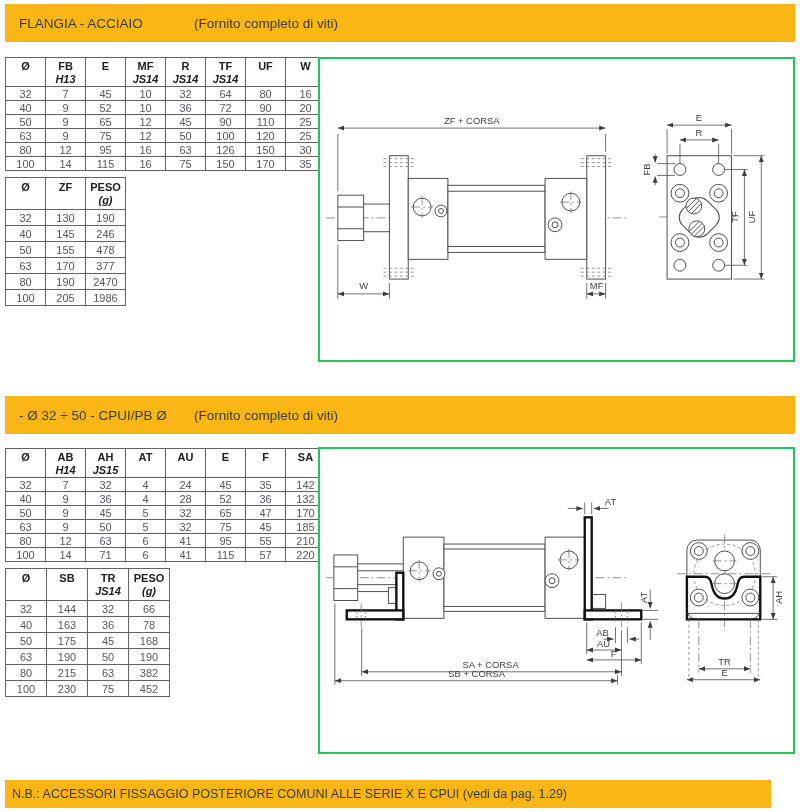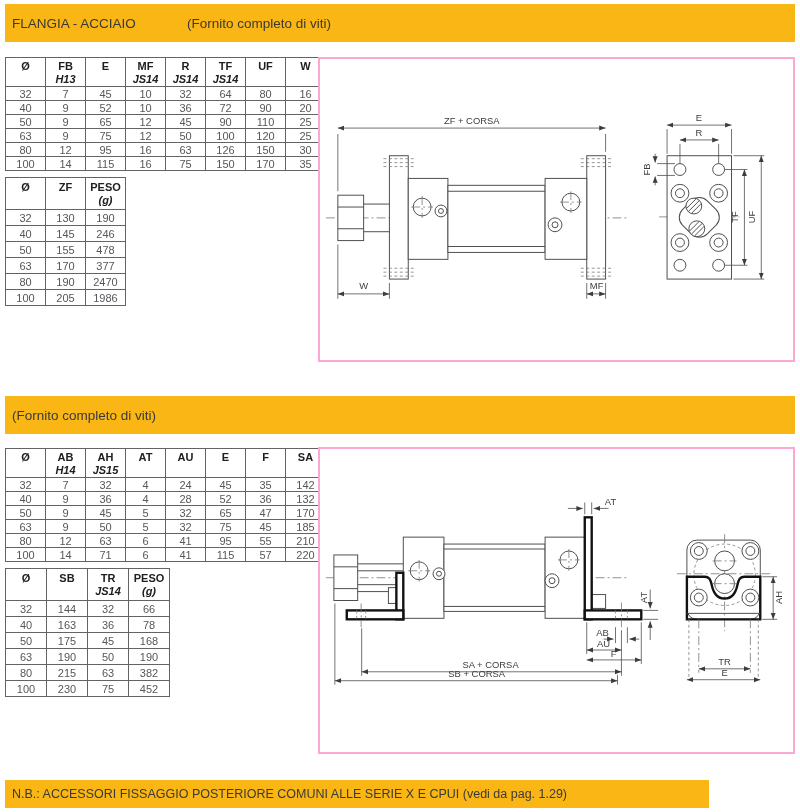--- a/index.html
+++ b/index.html
@@ -4,28 +4,28 @@
 <style>
   html,body { margin:0; padding:0; }
   body {
     width:800px; height:812px; background:#ffffff; position:relative;
     font-family:"Liberation Sans", sans-serif; overflow:hidden;
   }
   .banner {
     position:absolute; left:5px; width:790px; height:38px;
     background:#F9B614; color:#3A3A38;
     display:grid; grid-template-columns:175px auto; align-content:center;
-    padding-left:7px; box-sizing:border-box;
+    padding-left:14px; box-sizing:border-box;
     font-size:13.5px; line-height:17px;
   }
   .banner .cell { white-space:nowrap; }
   #banner-flangia { top:4px; }
   #banner-piedino { top:396px; }
   .footerbar {
-    position:absolute; left:5px; top:780px; width:704px; height:28px;
+    position:absolute; left:5px; top:780px; width:766px; height:28px;
     background:#F9B614; color:#3A3A38; font-size:12.5px; line-height:28px;
     padding-left:7px; box-sizing:border-box; white-space:nowrap;
   }
   table.dt { position:absolute; border-collapse:collapse; background:#fff; table-layout:fixed; }
   table.dt th, table.dt td {
     border:1px solid #636363; text-align:center; vertical-align:middle;
     padding:0 2px; overflow:hidden;
   }
   table.dt th { font-size:11px; font-weight:bold; color:#202020; }
   table.dt td { font-size:11px; color:#56575B; font-weight:normal; }
@@ -42,21 +42,21 @@
   #table-piedino-dim  { left:5px; top:448px; }
   #table-piedino-dim  th, #table-piedino-dim td { width:35px; }
   #table-piedino-dim  td { height:13px; }
   #table-piedino-dim  th { height:28px; }
   #table-piedino-wt   { left:5px; top:568px; }
   #table-piedino-wt   th, #table-piedino-wt td { width:36px; }
   #table-piedino-wt   td { height:15px; }
   #table-piedino-wt   th { height:31px; }
   .drawbox {
     position:absolute; left:318px; width:473px; background:#fff;
-    border:2px solid #f9a8d4;
+    border:2px solid #22c55e;
   }
   #drawbox-flangia { top:57px;  height:301px; }
   #drawbox-piedino { top:447px; height:303px; }
   svg .ln  { stroke:#4e4e4e; stroke-width:1; fill:none; }
   svg .fw  { stroke:#4e4e4e; stroke-width:1; fill:#ffffff; }
   svg .cl  { stroke:#767676; stroke-width:0.8; fill:none; stroke-dasharray:9 3 2 3; }
   svg .hd  { stroke:#7b7b7b; stroke-width:0.8; fill:none; stroke-dasharray:3 2.5; }
   svg .dim { stroke:#4e4e4e; stroke-width:0.8; fill:none; }
   svg .thk { stroke:#121212; stroke-width:2.4; fill:none; }
   svg .thkf{ stroke:#121212; stroke-width:2.4; fill:#ffffff; }
@@ -339,20 +339,21 @@
 
       <line class="dim" x1="417" y1="98" x2="448" y2="98"></line>
       <line class="dim" x1="417" y1="223" x2="448" y2="223"></line>
       <line class="dim" x1="445" y1="98" x2="445" y2="223" marker-start="url(#ar1)" marker-end="url(#ar1)"></line>
       <text x="439" y="160" text-anchor="middle" transform="rotate(-90 439 160)">UF</text>
     </g>
   </svg>
 </div>
 
 <div class="banner" id="banner-piedino">
+  <div class="cell">- Ø 32 ÷ 50 - CPUI/PB Ø</div>
   <div class="cell">(Fornito completo di viti)</div>
 </div>
 
 <table class="dt" id="table-piedino-dim">
     <thead>
       <tr>
         <th>
           <div class="h1">Ø</div>
           <div class="h2">&nbsp;</div>
         </th>

